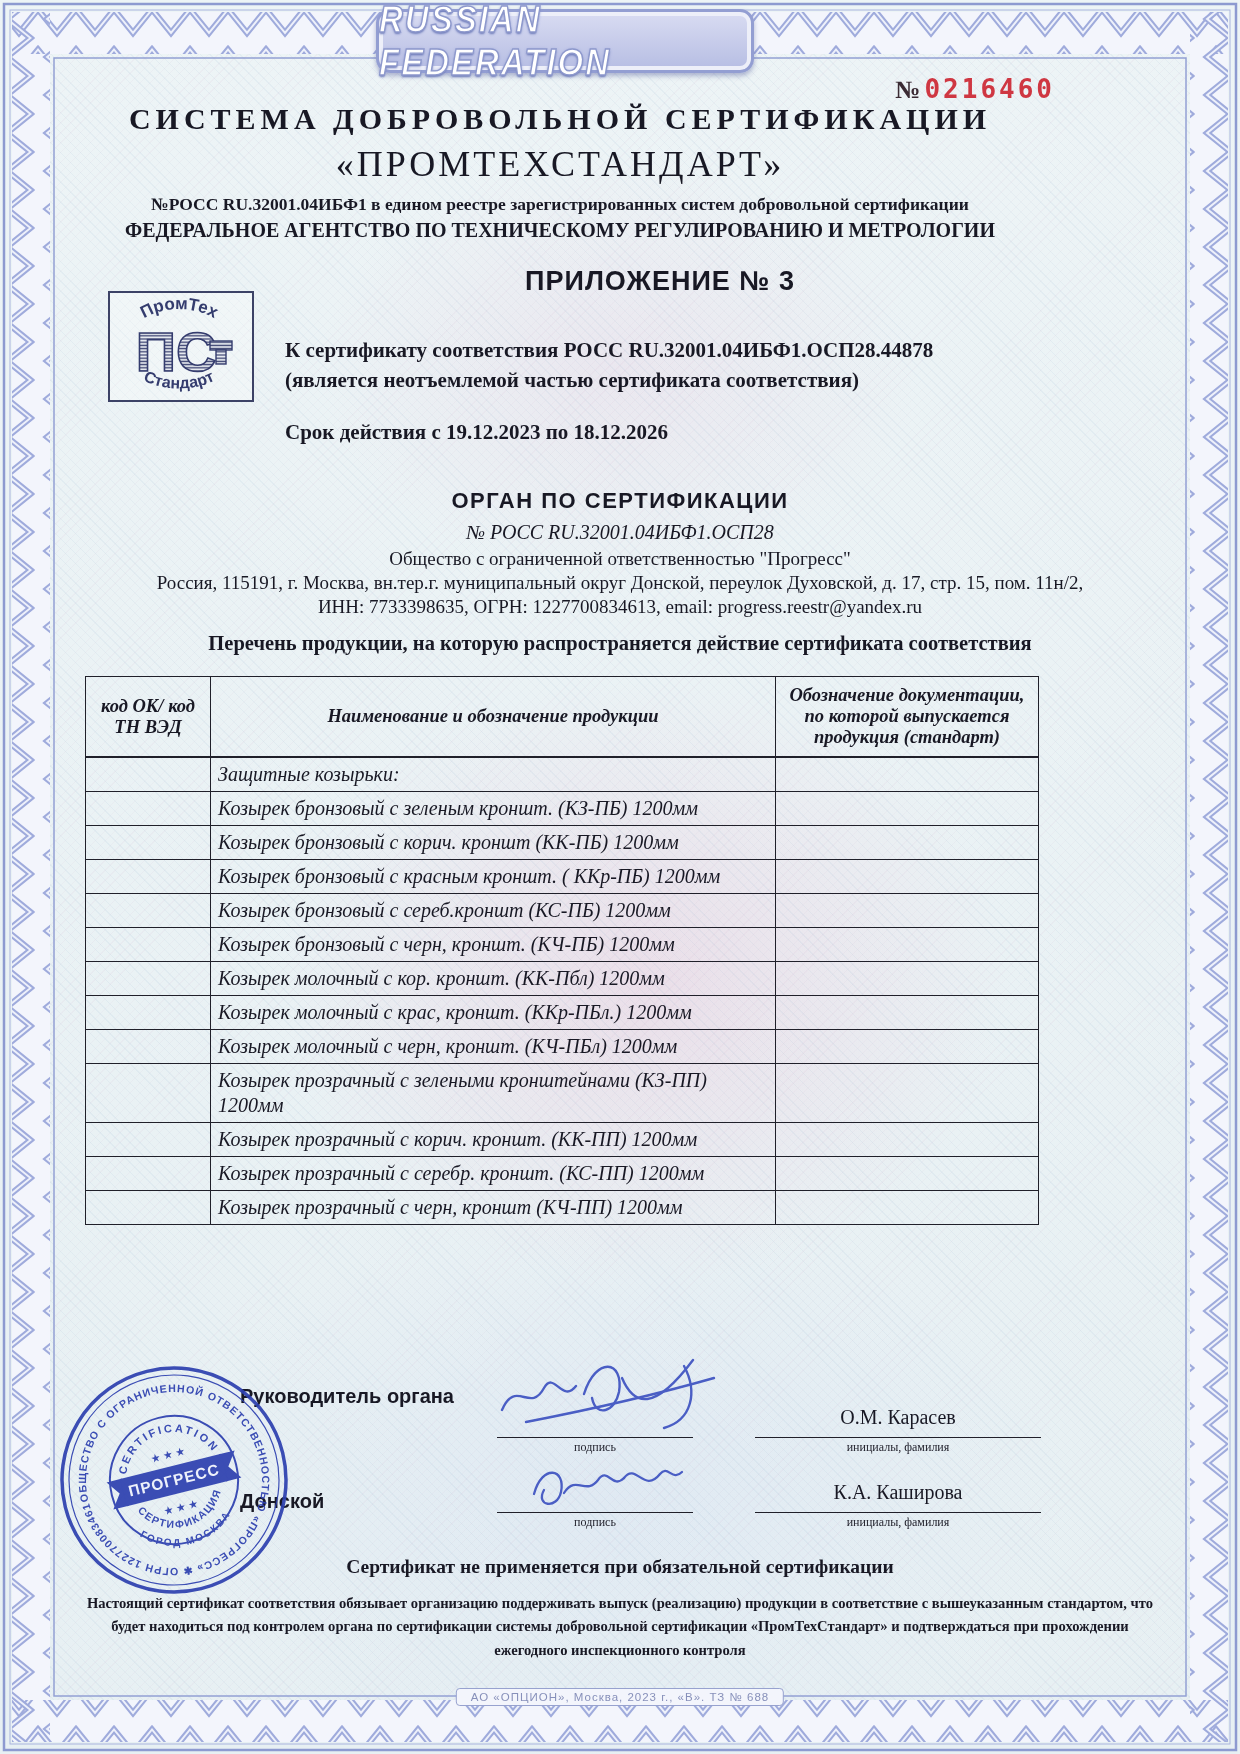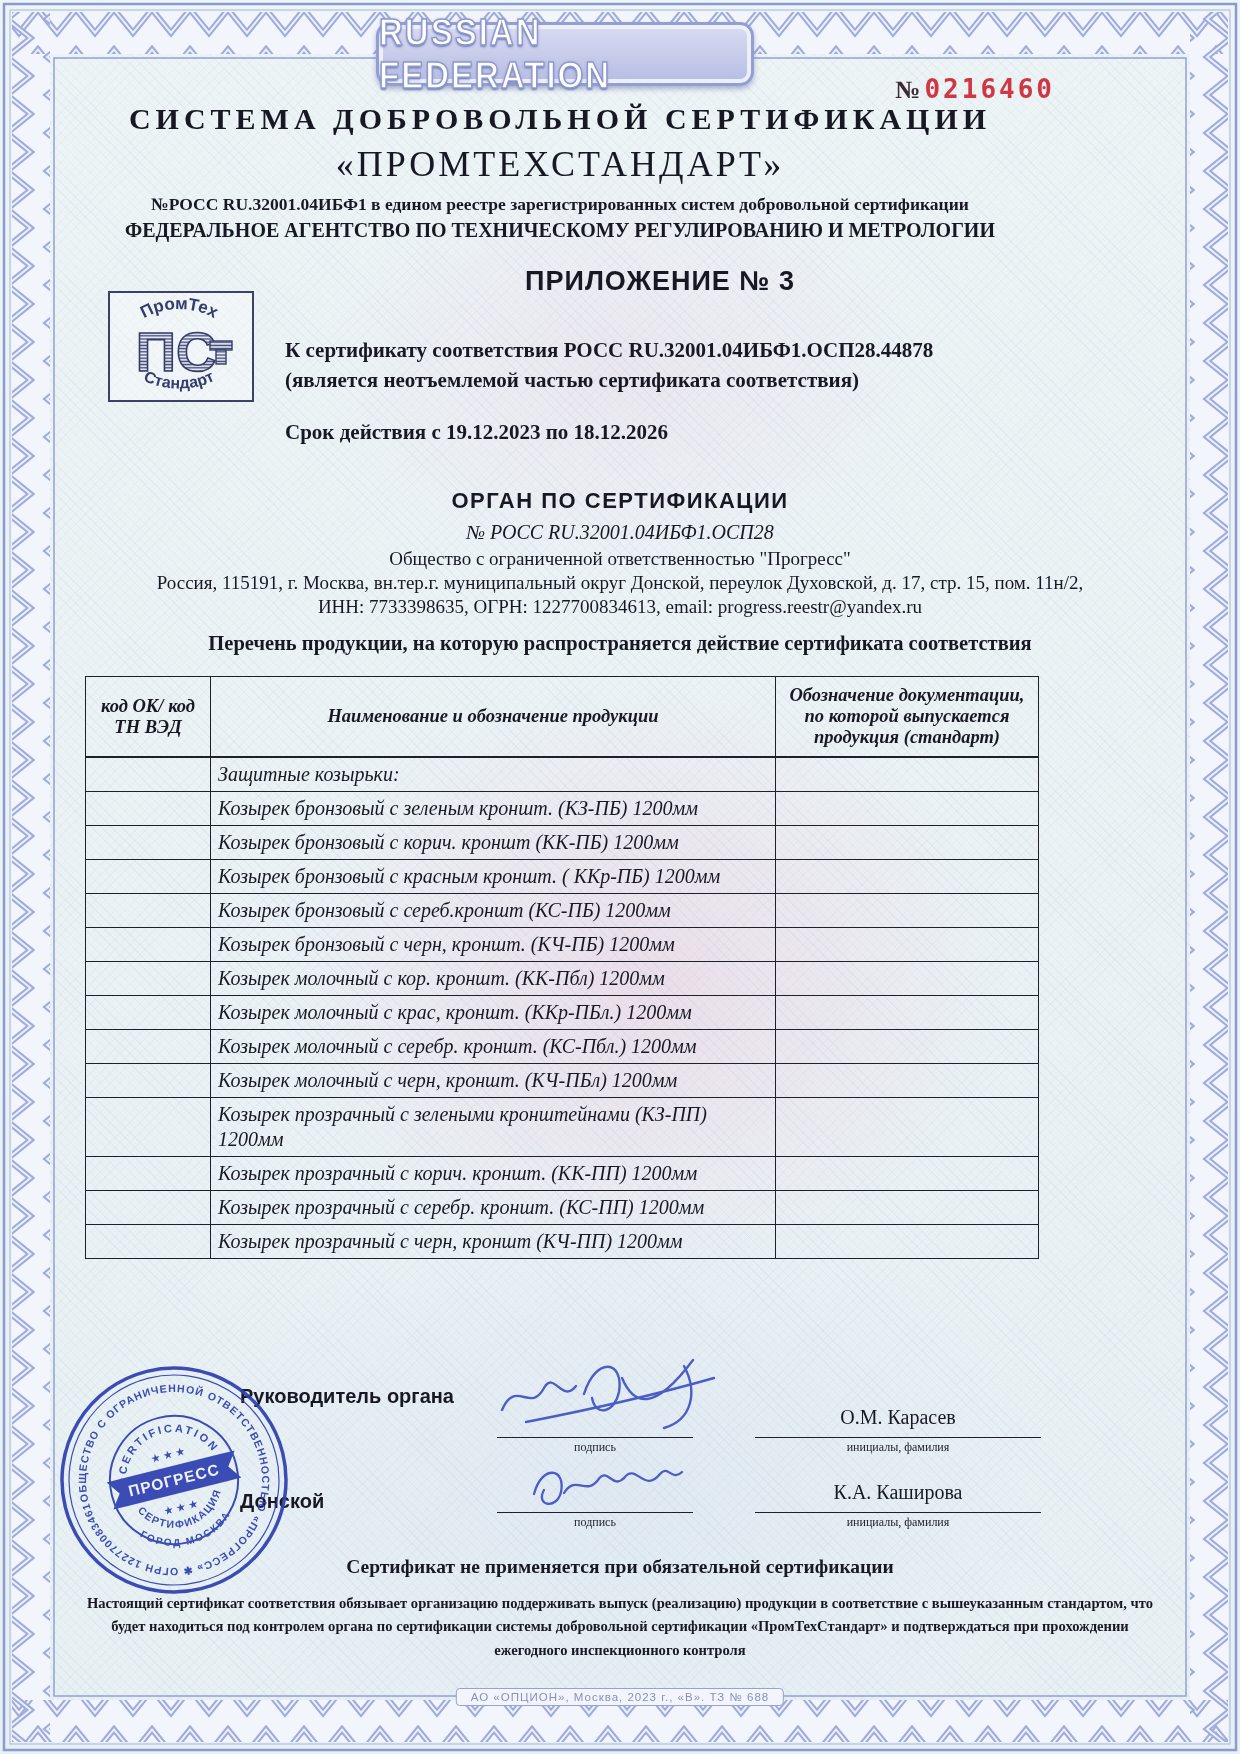--- a/index.html
+++ b/index.html
@@ -12,25 +12,25 @@
       radial-gradient(ellipse 600px 380px at 50% 85%, rgba(190,205,240,0.20), rgba(190,205,240,0) 75%),
       linear-gradient(#edf4f6,#e7f0f3);
   }
   .texture{position:absolute;inset:14px;z-index:2;pointer-events:none;
     background:
       repeating-linear-gradient(45deg, rgba(140,175,205,0.10) 0 1px, transparent 1px 7px),
       repeating-linear-gradient(-45deg, rgba(205,160,195,0.08) 0 1px, transparent 1px 7px);}
   .frame{position:absolute;left:0;top:0;z-index:4;pointer-events:none;}
   .content{position:absolute;inset:0;z-index:10;}
 
-  .plaque{position:absolute;left:376px;top:22px;width:372px;height:58px;z-index:12;
+  .plaque{position:absolute;left:376px;top:9px;width:372px;height:58px;z-index:12;
     background:linear-gradient(#d9dcf2,#b6bde3);
     border:3px solid #939ed2;border-radius:14px;
     box-shadow:inset 0 0 0 4px #edeff9, 0 3px 5px rgba(90,100,160,.45);
-    display:flex;align-items:center;justify-content:flex-start;}
+    display:flex;align-items:center;justify-content:flex-start;font-style:italic;}
   .plaque span{font-family:"Liberation Sans",sans-serif;font-weight:bold;font-size:33px;
     letter-spacing:2px;color:#ffffff;-webkit-text-stroke:1.3px #8d98cc;
     text-shadow:0 2px 2px #6f7cba,0 0 3px #9aa4d6;transform:scaleY(1.12);}
 
   .serial{position:absolute;left:855px;top:74px;width:200px;text-align:right;white-space:nowrap;}
   .serial .pref{font-size:25px;color:#3a2a33;font-weight:bold;}
   .serial .num{font-family:"DejaVu Sans Mono",monospace;font-size:26px;font-weight:bold;
     color:#cf3742;letter-spacing:3px;}
 
   .topblock{position:absolute;left:28px;top:102px;width:1064px;text-align:center;}
@@ -217,25 +217,20 @@
             <td class="c3"></td>
           </tr>
       <tr>
             <td class="c1"></td>
             <td>Козырек молочный с кор. кроншт. (КК-Пбл) 1200мм</td>
             <td class="c3"></td>
           </tr>
       <tr>
             <td class="c1"></td>
             <td>Козырек молочный с крас, кроншт. (ККр-ПБл.) 1200мм</td>
-            <td class="c3"></td>
-          </tr>
-      <tr>
-            <td class="c1"></td>
-            <td>Козырек молочный с серебр. кроншт. (КС-Пбл.) 1200мм</td>
             <td class="c3"></td>
           </tr>
       <tr>
             <td class="c1"></td>
             <td>Козырек молочный с черн, кроншт. (КЧ-ПБл) 1200мм</td>
             <td class="c3"></td>
           </tr>
       <tr>
             <td class="c1"></td>
             <td>Козырек прозрачный с зелеными кронштейнами (КЗ-ПП) 1200мм</td>

